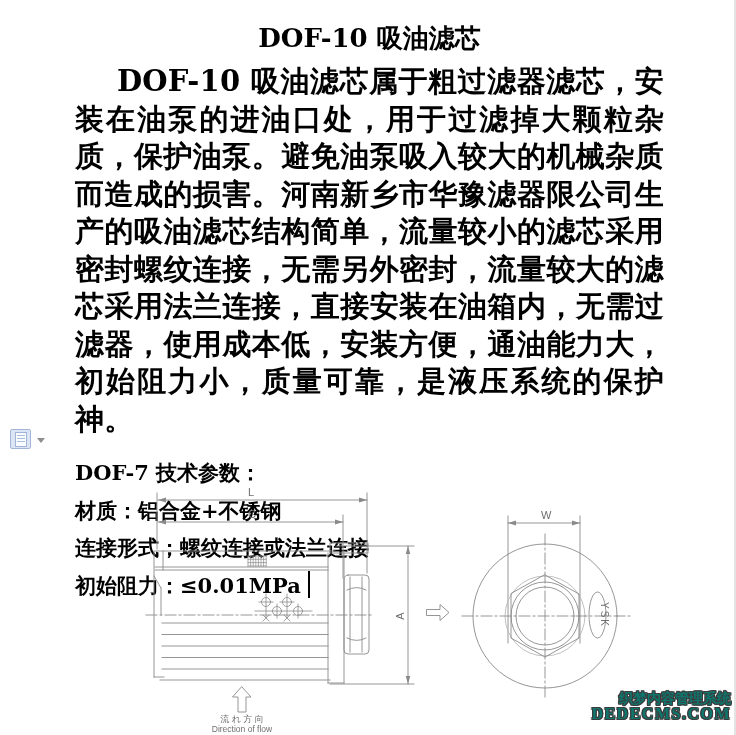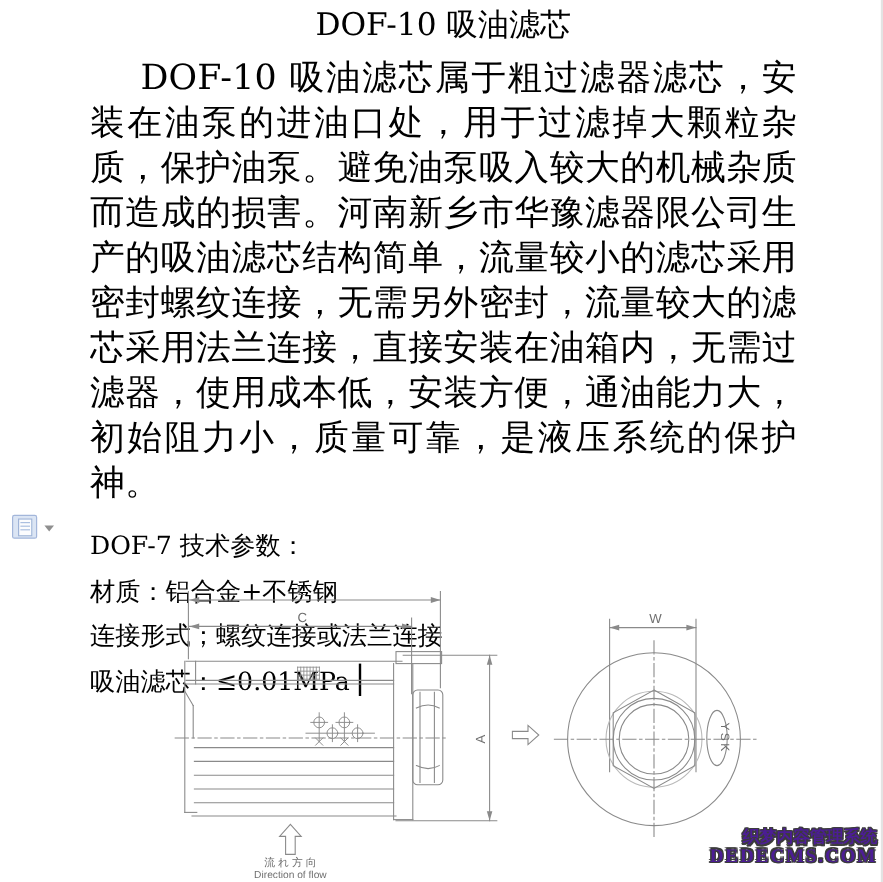--- a/index.html
+++ b/index.html
@@ -1,21 +1,21 @@
 <!DOCTYPE html>
 <html><head>
 <meta charset="utf-8">
 <style>
   html,body{margin:0;padding:0;}
   body{
     width:736px;height:735px;background:#ffffff;position:relative;overflow:hidden;
     font-family:"DejaVu Serif","Liberation Serif",serif;color:#000;
   }
   .page-edge{position:absolute;right:0;top:0;width:2px;height:735px;background:#e3e3e3;}
-  .doc{position:absolute;left:75px;top:0;width:589px;}
+  .doc{position:absolute;left:75px;top:17px;width:589px;font-weight:bold;}
   .doc-title{
     text-align:center;font-size:26px;line-height:40px;padding-top:1px;
     white-space:nowrap;
   }
   .body-text{
     font-size:29px;line-height:37.5px;text-align:justify;margin:5px 0 16px 0;
     text-indent:42px;letter-spacing:0.2px;
   }
   .spec-line{font-size:21px;line-height:37.5px;white-space:nowrap;}
   .caret{
@@ -37,39 +37,39 @@
     width:0;height:0;margin-left:6px;margin-top:2px;
     border-left:4px solid transparent;border-right:4px solid transparent;
     border-top:5px solid #8f8f8f;
   }
   
   .drawing{position:absolute;left:0;top:485px;}
   
   .watermark{
     position:absolute;right:5px;top:691px;text-align:right;
     font-family:"DejaVu Sans","Liberation Sans",sans-serif;font-weight:bold;
-    color:#4c1d95;
+    color:#0f766e;
     text-shadow:1px 1px 0 #3c3c3c,-1px 1px 0 #3c3c3c,1px -1px 0 #3c3c3c,-1px -1px 0 #3c3c3c,0 1px 0 #3c3c3c,0 -1px 0 #3c3c3c,1px 0 0 #3c3c3c,-1px 0 0 #3c3c3c;
   }
   .wm1{font-size:14px;line-height:15px;letter-spacing:0px;}
   .wm2{font-size:16px;line-height:15px;letter-spacing:1.5px;font-family:Liberation Serif, serif;}
   svg text{font-family:"Liberation Sans","DejaVu Sans",sans-serif;fill:#6f6f6f;}
 </style>
 </head>
 <body>
 
 <div class="page-edge"></div>
 
 <div class="doc">
   <div class="doc-title">DOF-10 吸油滤芯</div>
   <p class="body-text">DOF-10 吸油滤芯属于粗过滤器滤芯，安装在油泵的进油口处，用于过滤掉大颗粒杂质，保护油泵。避免油泵吸入较大的机械杂质而造成的损害。河南新乡市华豫滤器限公司生产的吸油滤芯结构简单，流量较小的滤芯采用密封螺纹连接，无需另外密封，流量较大的滤芯采用法兰连接，直接安装在油箱内，无需过滤器，使用成本低，安装方便，通油能力大，初始阻力小，质量可靠，是液压系统的保护神。</p>
   <div class="spec-line">DOF-7 技术参数：</div>
   <div class="spec-line"><span>材质：铝合金+不锈钢</span></div>
   <div class="spec-line"><span>连接形式；螺纹连接或法兰连接</span></div>
-  <div class="spec-line"><span>吸油滤芯：≤0.01MPa</span><span class="caret"></span></div>
+  <div class="spec-line"><span>初始阻力：≤0.01MPa</span><span class="caret"></span></div>
 </div>
 
 <div class="paste-btn">
   <span class="paste-icon">
       <span class="pg">
         <i></i>
         <i></i>
         <i></i>
       </span>
     </span>

